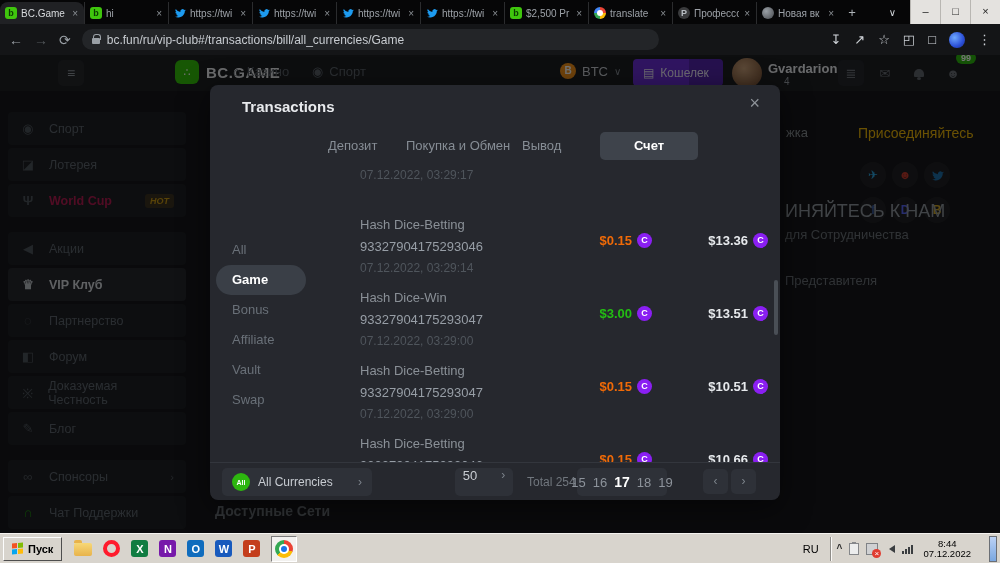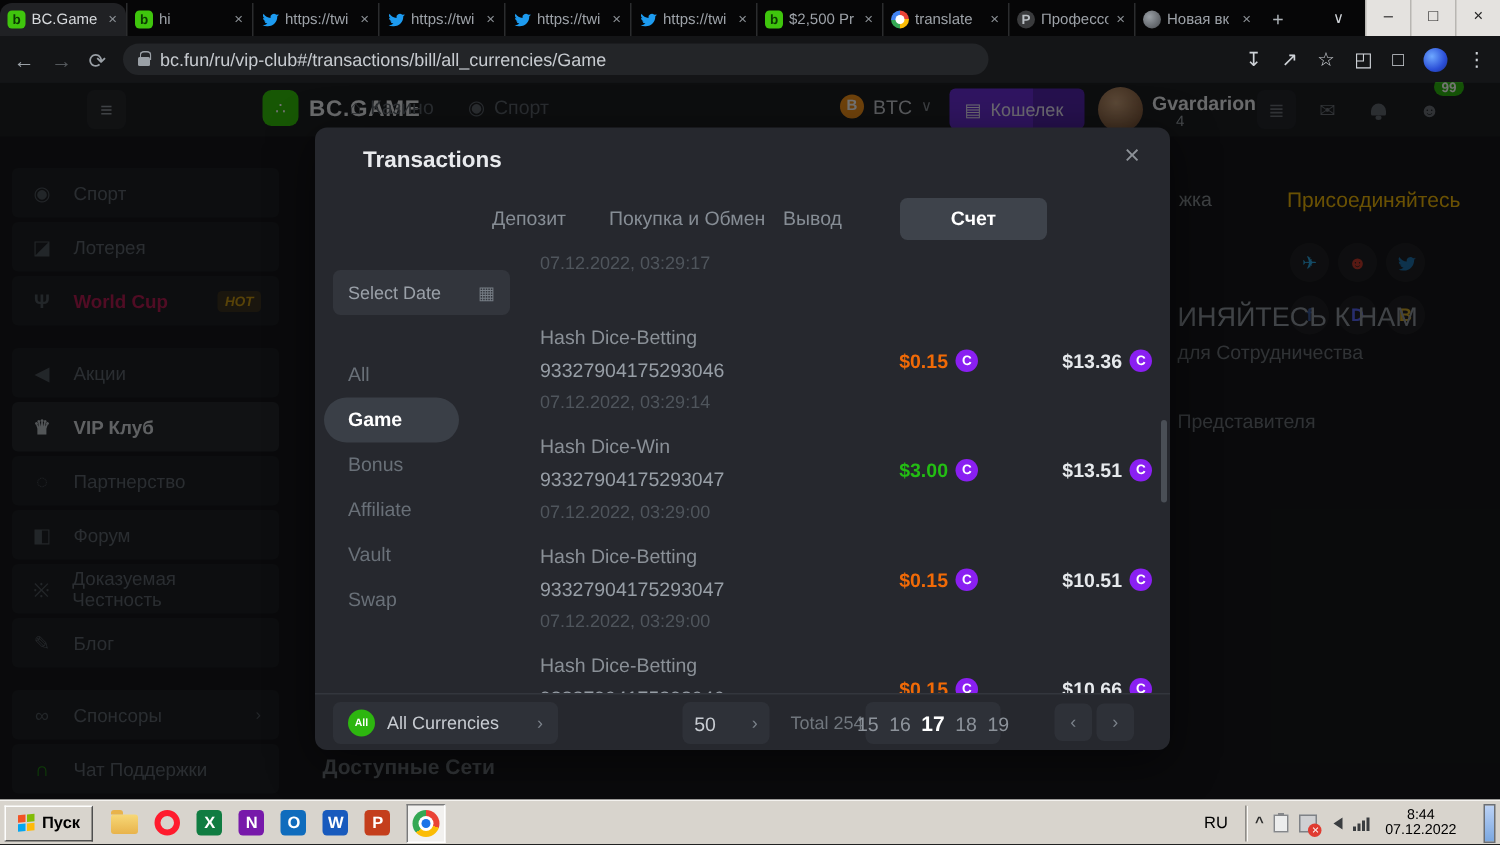--- a/index.html
+++ b/index.html
@@ -97,21 +97,21 @@
   .amt.orange { color:#f06a07; }
   .amt.green { color:#23bd13; }
   .amt.white { color:#e6e9ec; }
   .coin { width:15px; height:15px; border-radius:50%; background:#8a1ff2; color:#fff; font-size:9px; font-weight:bold; text-align:center; line-height:15px; }
   .sbthumb { position:absolute; right:2px; top:195px; width:4px; height:55px; background:#4a4f56; border-radius:2px; }
   .mfoot { position:absolute; left:0; right:0; bottom:0; height:38px; border-top:1px solid #33363d; }
   .allcur { position:absolute; left:12px; top:5px; width:150px; height:28px; background:#2e3138; border-radius:5px; display:flex; align-items:center; gap:8px; padding:0 10px; }
   .allic { width:18px; height:18px; border-radius:50%; background:#2db60f; color:#fff; font-size:7px; font-weight:bold; display:flex; align-items:center; justify-content:center; }
   .alllbl { color:#c8ccd2; font-size:12px; }
   .fchev { margin-left:auto; color:#7c838b; font-size:12px; }
-  .sizebox { position:absolute; left:245px; top:5px; width:58px; height:28px; background:#2e3138; border-radius:5px; display:flex; align-items:center; justify-content:center; gap:24px; color:#c8ccd2; font-size:13px; }
+  .sizebox { position:absolute; left:245px; top:5px; width:58px; height:28px; background:#2e3138; border-radius:5px; display:flex; justify-content:center; gap:24px; color:#c8ccd2; font-size:13px; }
   .sizebox .fchev { margin-left:0; }
   .totallbl { position:absolute; left:317px; top:0; height:38px; line-height:38px; color:#70767d; font-size:12px; }
   .pagesbox { position:absolute; left:367px; top:5px; width:90px; height:28px; background:#2e3138; border-radius:5px; display:flex; align-items:center; justify-content:center; gap:7px; font-size:13px; color:#8d939b; }
   .pagesbox .pg.active { color:#fff; font-weight:bold; font-size:14px; }
   .pnav { position:absolute; top:6px; width:25px; height:25px; background:#2e3138; border-radius:5px; text-align:center; line-height:25px; color:#7c838b; font-size:12px; }
 
   
   .taskbar { position:absolute; bottom:0; left:0; right:0; height:30px; background:#d8d4cd; border-top:1px solid #f4f2ef; display:flex; align-items:center; padding:0 3px; }
   .startbtn { height:24px; padding:0 8px; display:flex; align-items:center; gap:5px; background:#d8d4cd; border:1px solid; border-color:#fdfdfd #4e4e4e #4e4e4e #fdfdfd; font-weight:bold; font-size:11px; color:#000; }
   .winflag { display:grid; grid-template-columns:5px 5px; grid-template-rows:5px 5px; gap:1px; transform:skewY(-6deg); }
@@ -346,24 +346,20 @@
 
     <div class="modal">
       <div class="mtitle">Transactions</div>
       <div class="mclose">×</div>
 
       <div class="mtab" style="left:118px;">Депозит</div>
       <div class="mtab" style="left:196px;">Покупка и Обмен</div>
       <div class="mtab" style="left:312px;">Вывод</div>
       <div class="mtab active" style="left:390px;">Счет</div>
 
-      <div class="seldate">
-        <span>Select Date</span>
-        <span class="cal">▦</span>
-      </div>
 
       <div class="mfilter" style="top:150px;">All</div>
       <div class="mfilter active" style="top:180px;">Game</div>
       <div class="mfilter" style="top:210px;">Bonus</div>
       <div class="mfilter" style="top:240px;">Affiliate</div>
       <div class="mfilter" style="top:300px;">Swap</div>
       <div class="mfilter" style="top:270px;">Vault</div>
 
       <div class="txlist">
         <div class="trow0">

